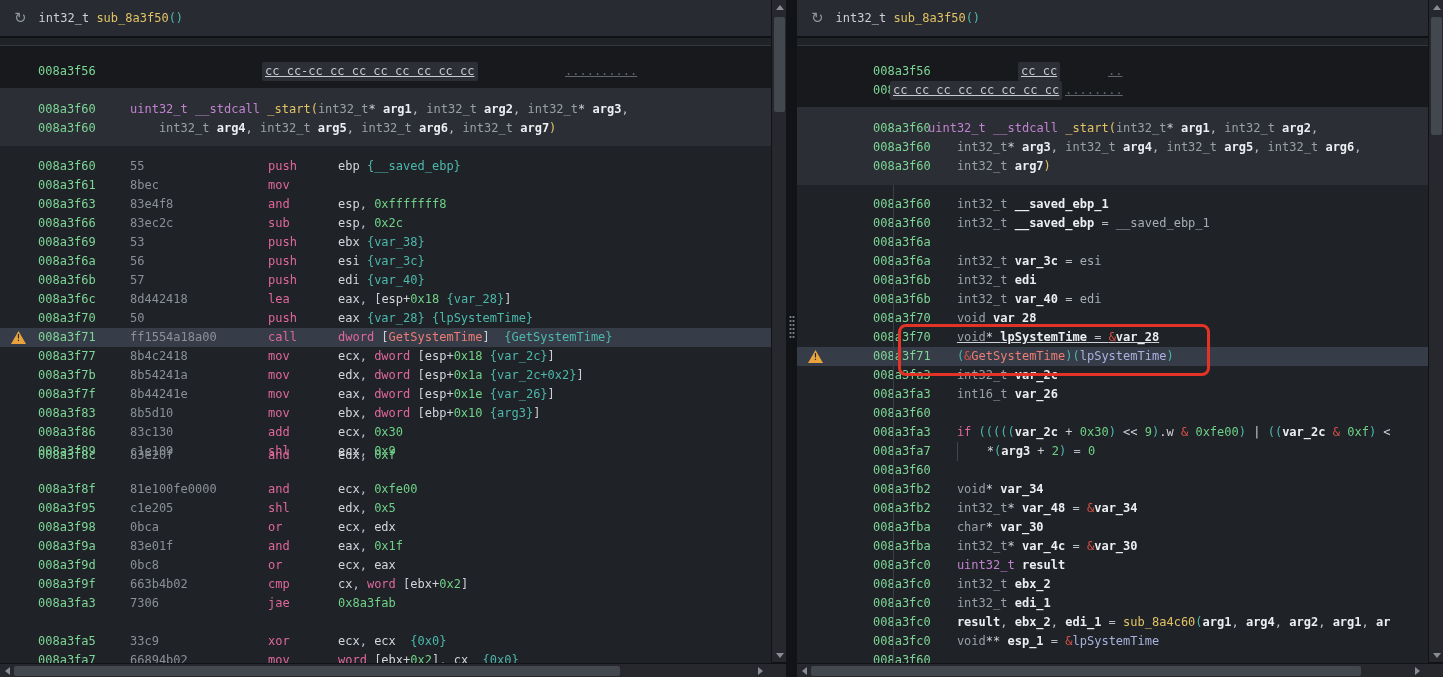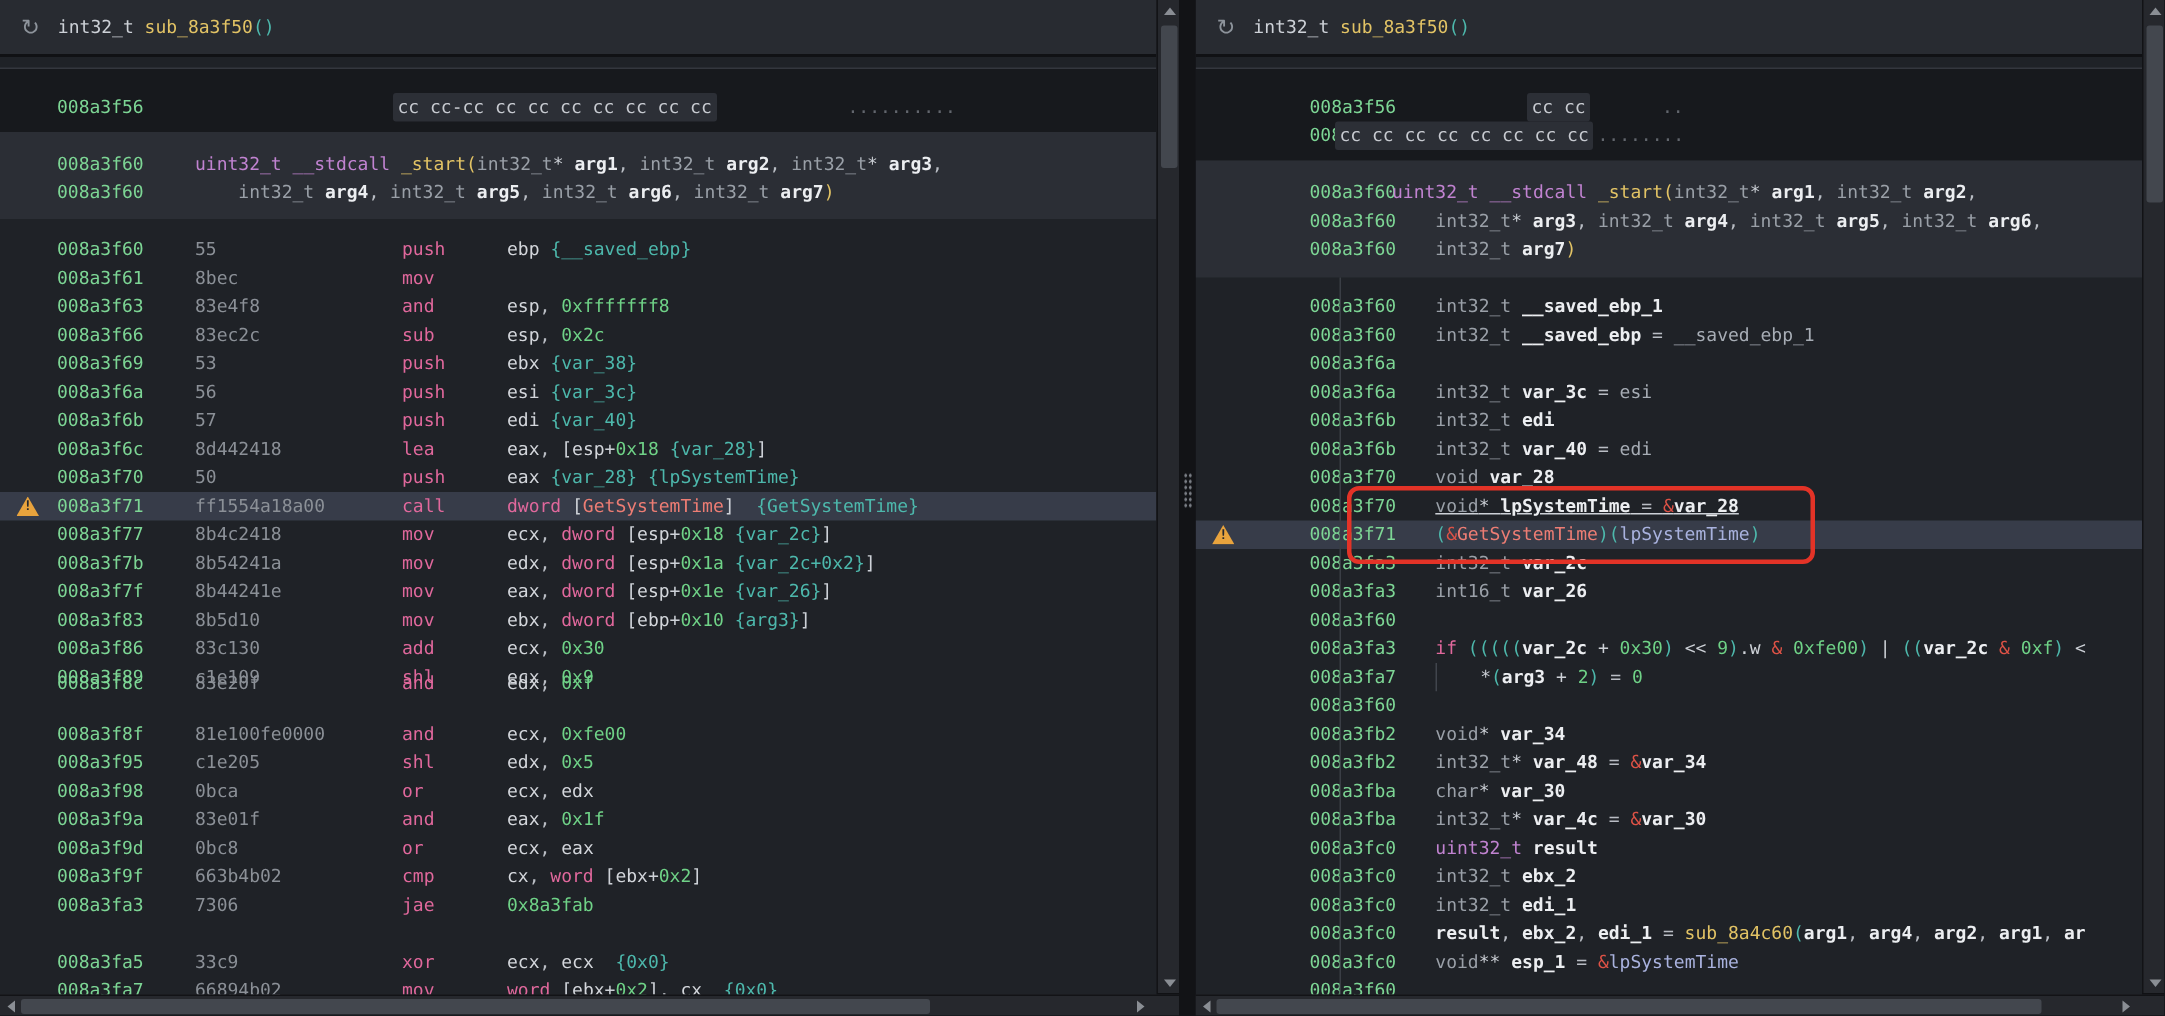--- a/index.html
+++ b/index.html
@@ -18,21 +18,21 @@
   .blk.sig{background:var(--sigBg);}
   .row{position:absolute;left:0;right:0;height:19px;line-height:19px;white-space:pre;display:flex;}
   .row.sel{background:var(--selBg);}
   .gut{width:38px;flex:none;position:relative;}
   .col-addr{width:92px;flex:none;color:var(--addr);}
   .col-addr2{width:55px;flex:none;color:var(--addr);margin-left:38px;}
   .col-byt{width:138px;flex:none;color:var(--byt);}
   .col-mn{width:70px;flex:none;color:var(--mn);}
   .col-ops{flex:1;overflow:hidden;}
   .code{flex:1;overflow:hidden;}
-  .absspan{position:absolute;top:0;}
+  .absspan{position:absolute;top:0;text-decoration:underline;}
   .ccbox{background:#2c2f36;border-radius:2px;padding:0 3px;color:#c7cad0;}
   .dots{color:var(--dim);}
   .warn{position:absolute;left:11px;top:3px;width:15px;height:13px;background:var(--warnOrange);
         clip-path:polygon(50% 0,100% 100%,0 100%);}
   .warn:after{content:"!";position:absolute;left:0;right:0;bottom:0;text-align:center;
         font-size:9px;font-weight:bold;color:#26282d;line-height:11px;}
   .vsep{position:absolute;width:1px;background:#3a3e45;z-index:3;}
   #anno-box{position:absolute;border:3px solid var(--annoRed);border-radius:8px;z-index:5;pointer-events:none;} .t-mn{color:var(--mn)}
   .t-reg{color:var(--reg)} .t-num{color:var(--num)} .t-br{color:var(--br)}
   .t-imp{color:var(--imp)} .t-kw{color:var(--kw)} .t-ty{color:var(--ty)}

